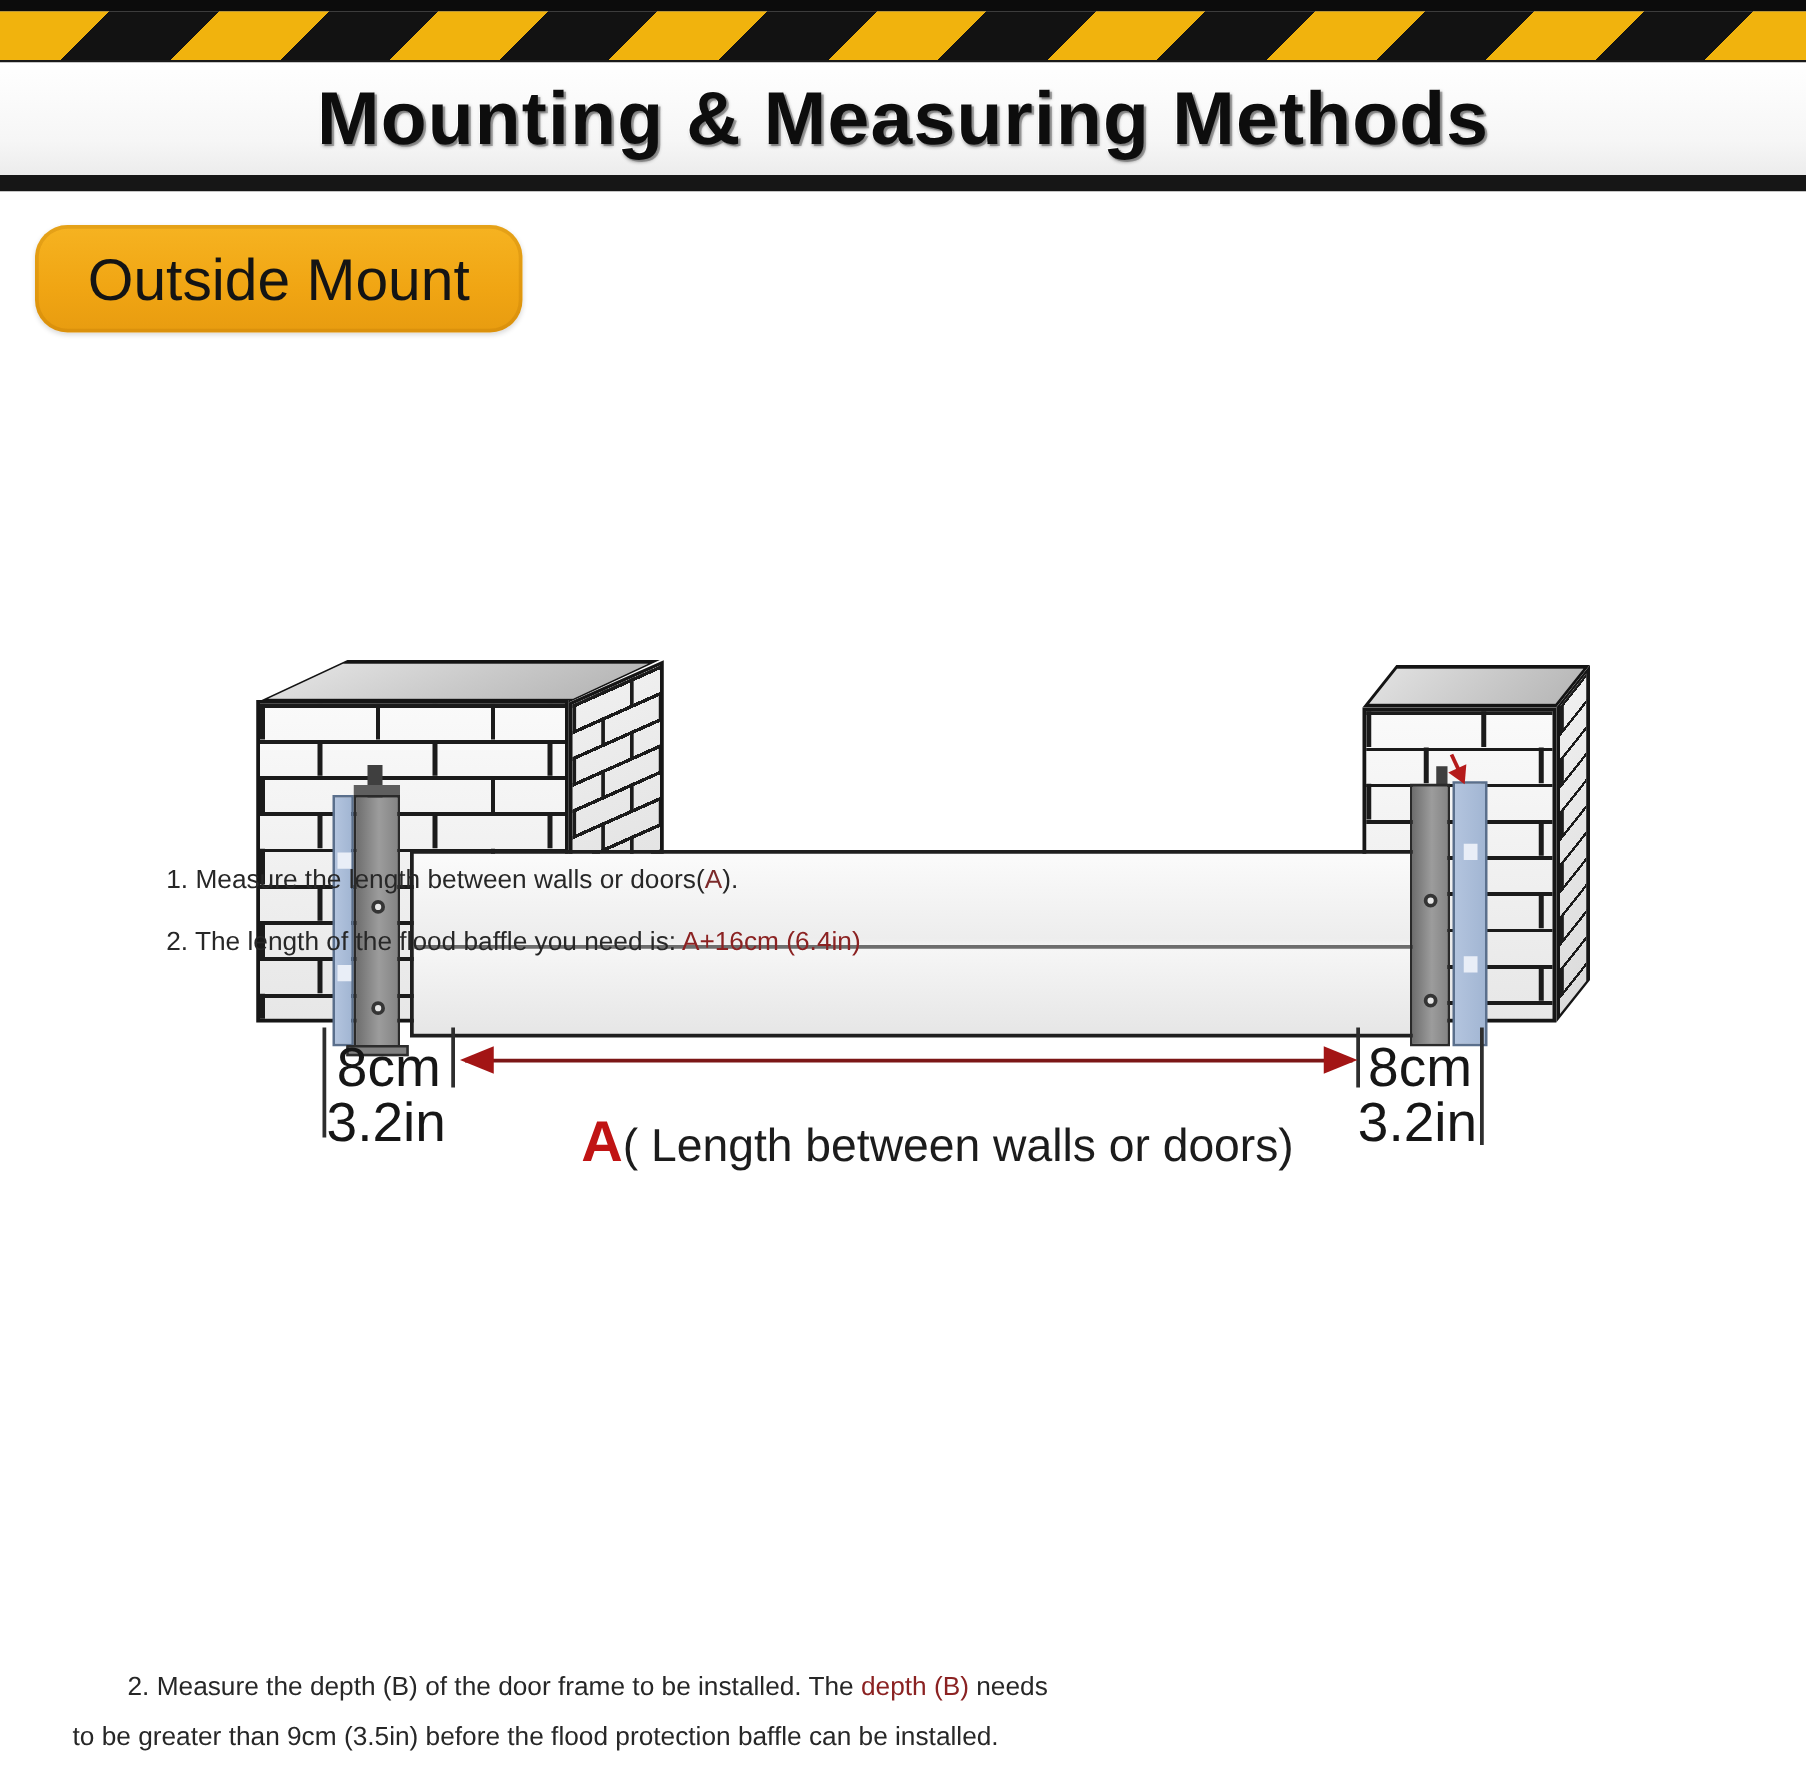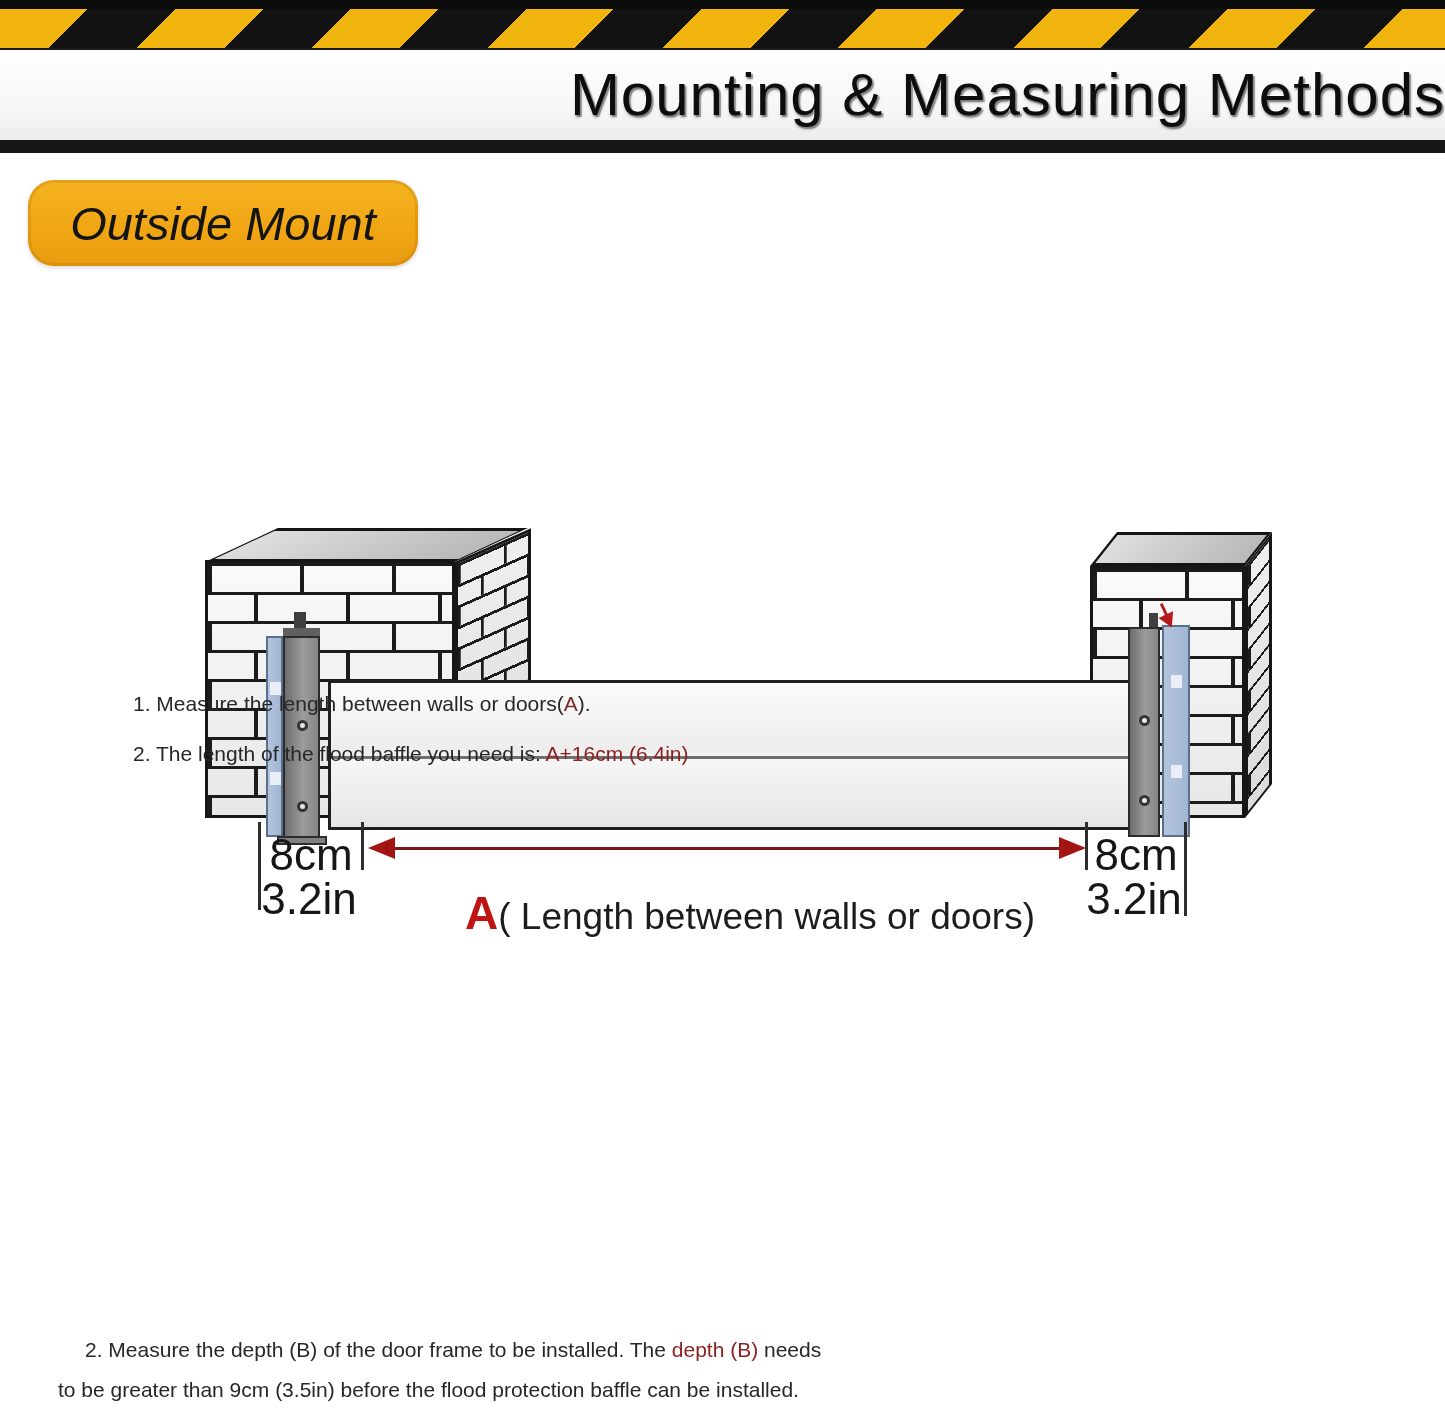--- a/index.html
+++ b/index.html
@@ -6,29 +6,29 @@
   .page{position:relative;width:1445px;height:1421px;background:#ffffff;overflow:hidden;
         font-family:"Liberation Sans", sans-serif;color:#1c1c1c;}
   .abs{position:absolute;}
 
   
   .tape{left:0;top:0;width:1445px;height:39px;
         background:repeating-linear-gradient(135deg,#f1b30d 0 62px,#121212 62px 124px);
         border-top:9px solid #0c0c0c;border-bottom:2px solid #1a1a1a;}
   .titleband{left:0;top:50px;width:1445px;height:90px;
         background:linear-gradient(180deg,#ffffff 0%,#f6f6f6 70%,#ececec 100%);}
-  .pagetitle{width:100%;text-align:right;line-height:90px;font-size:60px;font-weight:normal;
+  .pagetitle{width:100%;text-align:center;line-height:90px;font-size:60px;font-weight:bold;
         color:#0d0d0d;letter-spacing:1px;
         text-shadow:2px 2px 0 rgba(90,90,90,.45), -1px -1px 0 rgba(255,255,255,.9), 1px 2px 3px rgba(0,0,0,.45);}
   .headerbar{left:0;top:140px;width:1445px;height:13px;background:#161616;}
 
   
   .badge{background:linear-gradient(180deg,#f6b321 0%,#f0a513 60%,#e89c10 100%);
         border-radius:26px;color:#141414;font-size:47px;display:flex;align-items:center;justify-content:center;
-        box-shadow:inset 0 0 0 3px rgba(180,110,0,.25), 0 2px 4px rgba(0,0,0,.15);font-style:italic;}
+        box-shadow:inset 0 0 0 3px rgba(180,110,0,.25), 0 2px 4px rgba(0,0,0,.15);}
 
   
   .brick-front{background-color:#f4f4f4;
     background-image:
       conic-gradient(from 270deg at 4px 29px,#1b1b1b 90deg,#0000 0),
       conic-gradient(from 270deg at 4px 29px,#1b1b1b 90deg,#0000 0),
       repeating-linear-gradient(180deg,#1b1b1b 0 3px,#0000 3px 29px),
       linear-gradient(180deg,#fafafa,#e7e7e7);
     background-size:92px 58px,92px 58px,auto,auto;
     background-position:0 0,46px 29px,0 0,0 0;
@@ -180,20 +180,20 @@
     
 
     
     
     
     
     
     
   </div>
 
-  <div class="steps" style="left:85px;top:1338px;">
+  <div class="steps" style="left:102px;top:1338px;">
     <span>2. Measure the depth (B) of the door frame to be installed. The </span><span class="redtxt">depth (B)</span><span> needs</span>
   </div>
   <div class="steps" style="left:58px;top:1378px;">
     <span>to be greater than 9cm (3.5in) before the flood protection baffle can be installed.</span>
   </div>
 
 </div>
 
 </body></html>

